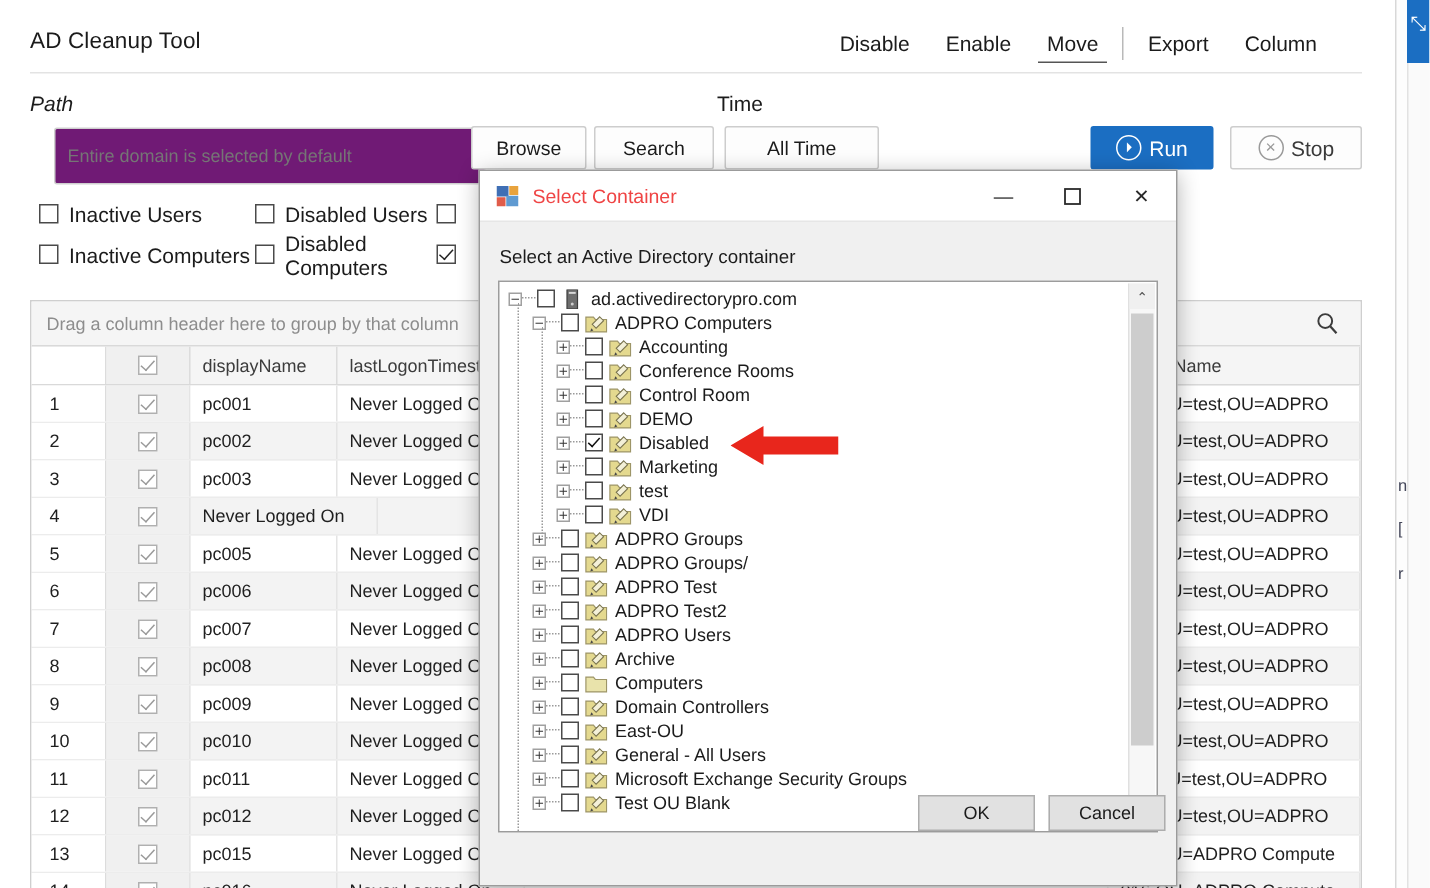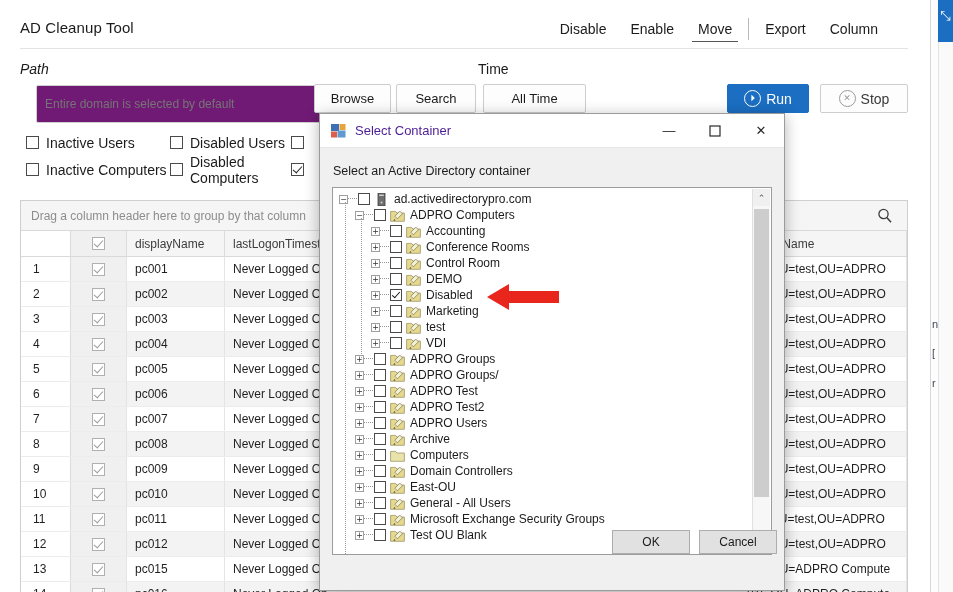--- a/index.html
+++ b/index.html
@@ -84,21 +84,21 @@
   .gchk{width:13px;height:13px;box-sizing:border-box;border:1px solid #b0b0b0;background:#fff;position:relative;}
   .gchk::after{content:"";position:absolute;left:3px;top:0px;width:4px;height:8px;border:solid #9a9a9a;
      border-width:0 1.5px 1.5px 0;transform:rotate(42deg);}
   .row.sel .c-name{background:#ffffff;}
 
   
   #dialog{position:absolute;left:319px;top:113px;width:464px;height:476px;background:#f0f0f0;
      border:1px solid #9b9b9b;box-shadow:0 3px 14px rgba(0,0,0,.30);}
   #dlg-titlebar{height:33px;background:#ffffff;border-bottom:1px solid #e6e6e6;display:flex;align-items:center;position:relative;}
   #dlg-icon{width:15px;height:14px;margin-left:11px;position:relative;flex:none;}
-  #dlg-title{margin-left:9px;font-size:13px;color:#4c1d95;}
+  #dlg-title{margin-left:9px;font-size:13px;color:#ef4444;}
   .wbtn-box{position:absolute;top:0;height:33px;width:46px;display:flex;align-items:center;justify-content:center;
      font-size:13px;color:#2a2a2a;cursor:default;}
   #dlg-min{right:92px;}
   #dlg-max{right:46px;}
   #dlg-close{right:0px;}
   #dlg-subtitle{position:absolute;left:13px;top:50px;font-size:12.5px;color:#1b1b1b;}
   #tree-box{position:absolute;left:12px;top:73px;width:440px;height:368px;box-sizing:border-box;background:#fff;
      border:1px solid #9c9c9c;overflow:hidden;}
   #tree{position:absolute;left:0;top:0;width:421px;height:366px;overflow:hidden;padding-top:3px;box-sizing:border-box;}
   .tnode{height:16px;display:flex;align-items:center;white-space:nowrap;position:relative;}
@@ -248,21 +248,20 @@
           <div class="cell c-name">pc003</div>
           <div class="cell c-logon">Never Logged On</div>
           <div class="cell c-spacer"></div>
           <div class="cell c-dn">003,OU=test,OU=ADPRO</div>
         </div>
         <div class="row alt">
           <div class="cell c-num">4</div>
           <div class="cell c-chk">
             <span class="gchk"></span>
           </div>
-          <div class="cell c-name">pc004</div>
           <div class="cell c-logon">Never Logged On</div>
           <div class="cell c-spacer"></div>
           <div class="cell c-dn">004,OU=test,OU=ADPRO</div>
         </div>
         <div class="row">
           <div class="cell c-num">5</div>
           <div class="cell c-chk">
             <span class="gchk"></span>
           </div>
           <div class="cell c-name">pc005</div>

